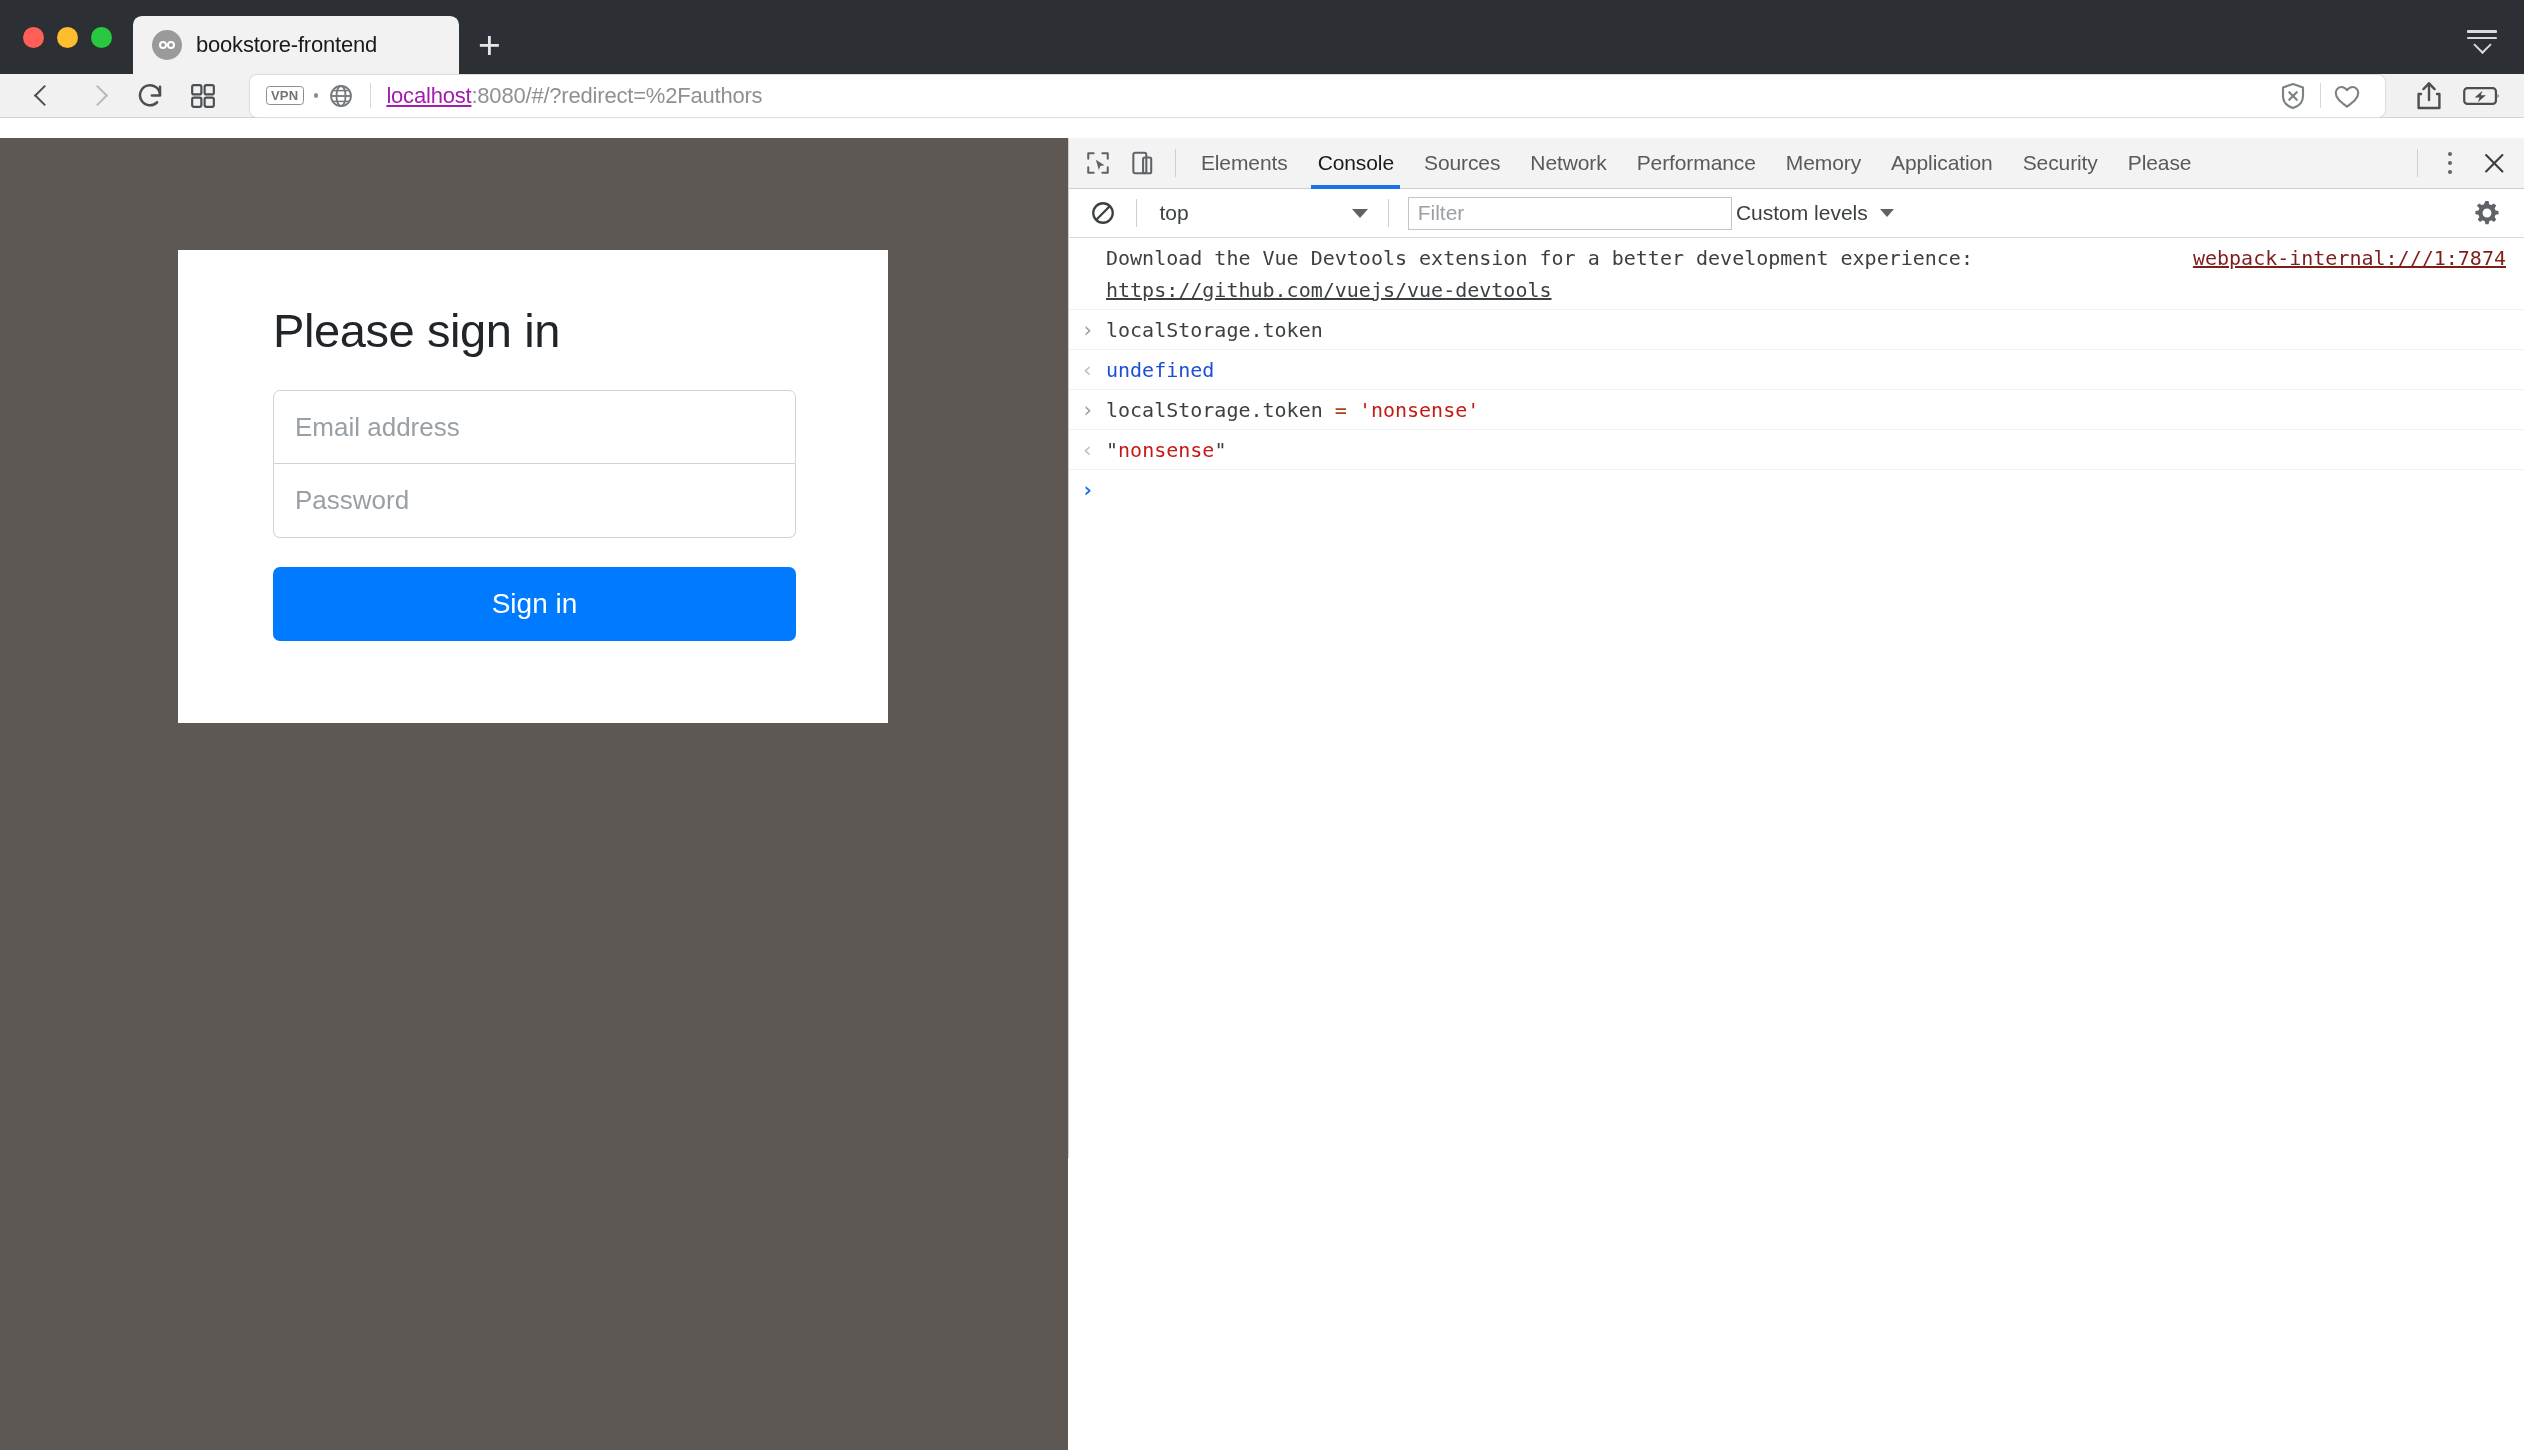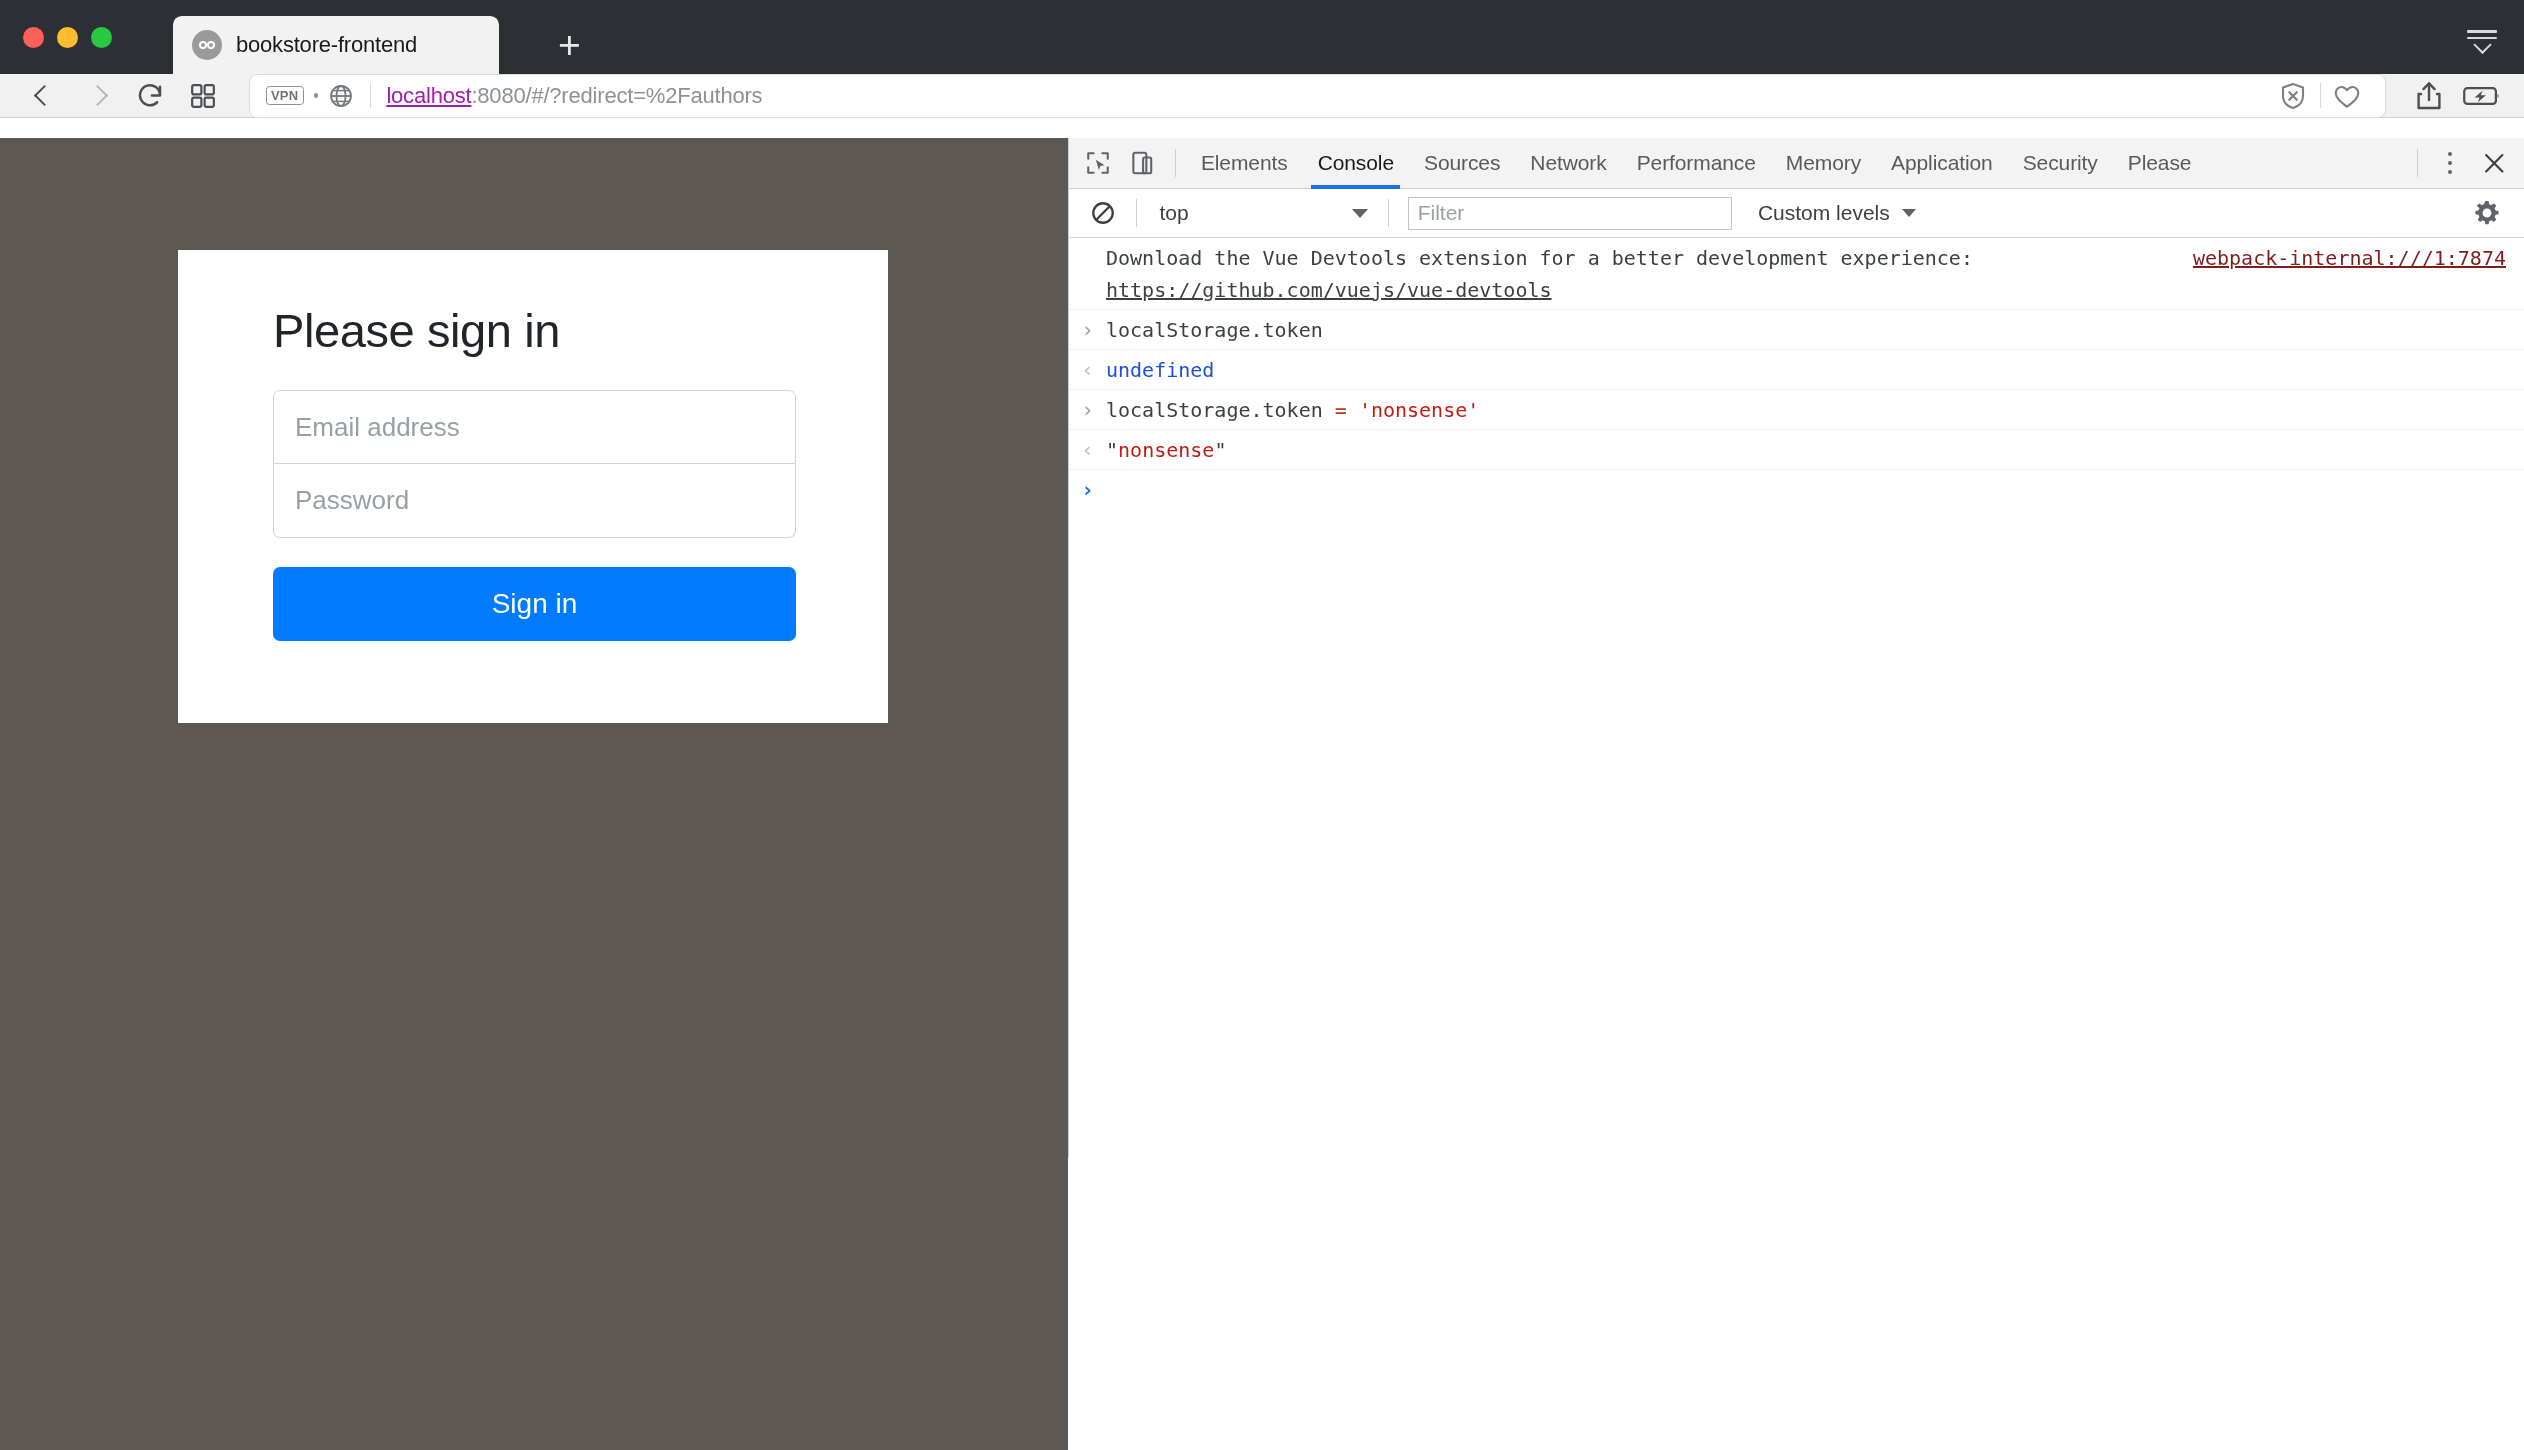--- a/index.html
+++ b/index.html
@@ -8,21 +8,21 @@
     overflow: hidden;
     font-family: "Liberation Sans", sans-serif;
     background: #ffffff;
   }
   .app { position: relative; width: 2525px; height: 1450px; }
 
   
   .tabstrip {
     position: absolute; top: 0; left: 0; width: 2525px; height: 74px;
     background: #2c2f33;
-    display: flex; align-items: flex-end; gap: 40px;
+    display: flex; align-items: flex-end;
   }
   .traffic { display: flex; align-items: center; gap: 13px; padding: 0 17.5px 26px 23px; }
   .dot { width: 21px; height: 21px; border-radius: 50%; }
   .dot.red { background: #ff5f57; }
   .dot.yellow { background: #febc2e; }
   .dot.green { background: #28c840; }
 
   .tab {
     width: 326px; height: 58px;
     background: #f2f2f2;
@@ -177,21 +177,21 @@
     border-top: 9.6px solid #5f6368;
   }
   .filter-input {
     width: 324px; height: 33px; border: 0.9px solid #c4c4c4; background: #fff;
     font-size: 21px; color: #9aa0a6; padding: 0 8.8px;
     display: flex; align-items: center;
     margin-left: 8.8px;
   }
   .levels {
     display: flex; align-items: center; gap: 12px;
-    margin-left: 26px; font-size: 21px; color: #3c4043;
+    margin-left: 4px; font-size: 21px; color: #3c4043;
   }
   .levels .caret-down { border-top-width: 8.8px; border-left-width: 7px; border-right-width: 7px; }
   .gear-wrap { margin-left: auto; padding-right: 7px; }
 
   .console-body { flex: 1; overflow: hidden; background: #fff; }
   .cmsg {
     display: flex; align-items: flex-start;
     border-bottom: 0.9px solid #f0f0f0;
     font-family: "DejaVu Sans Mono", monospace;
     font-size: 20px; line-height: 32px;

